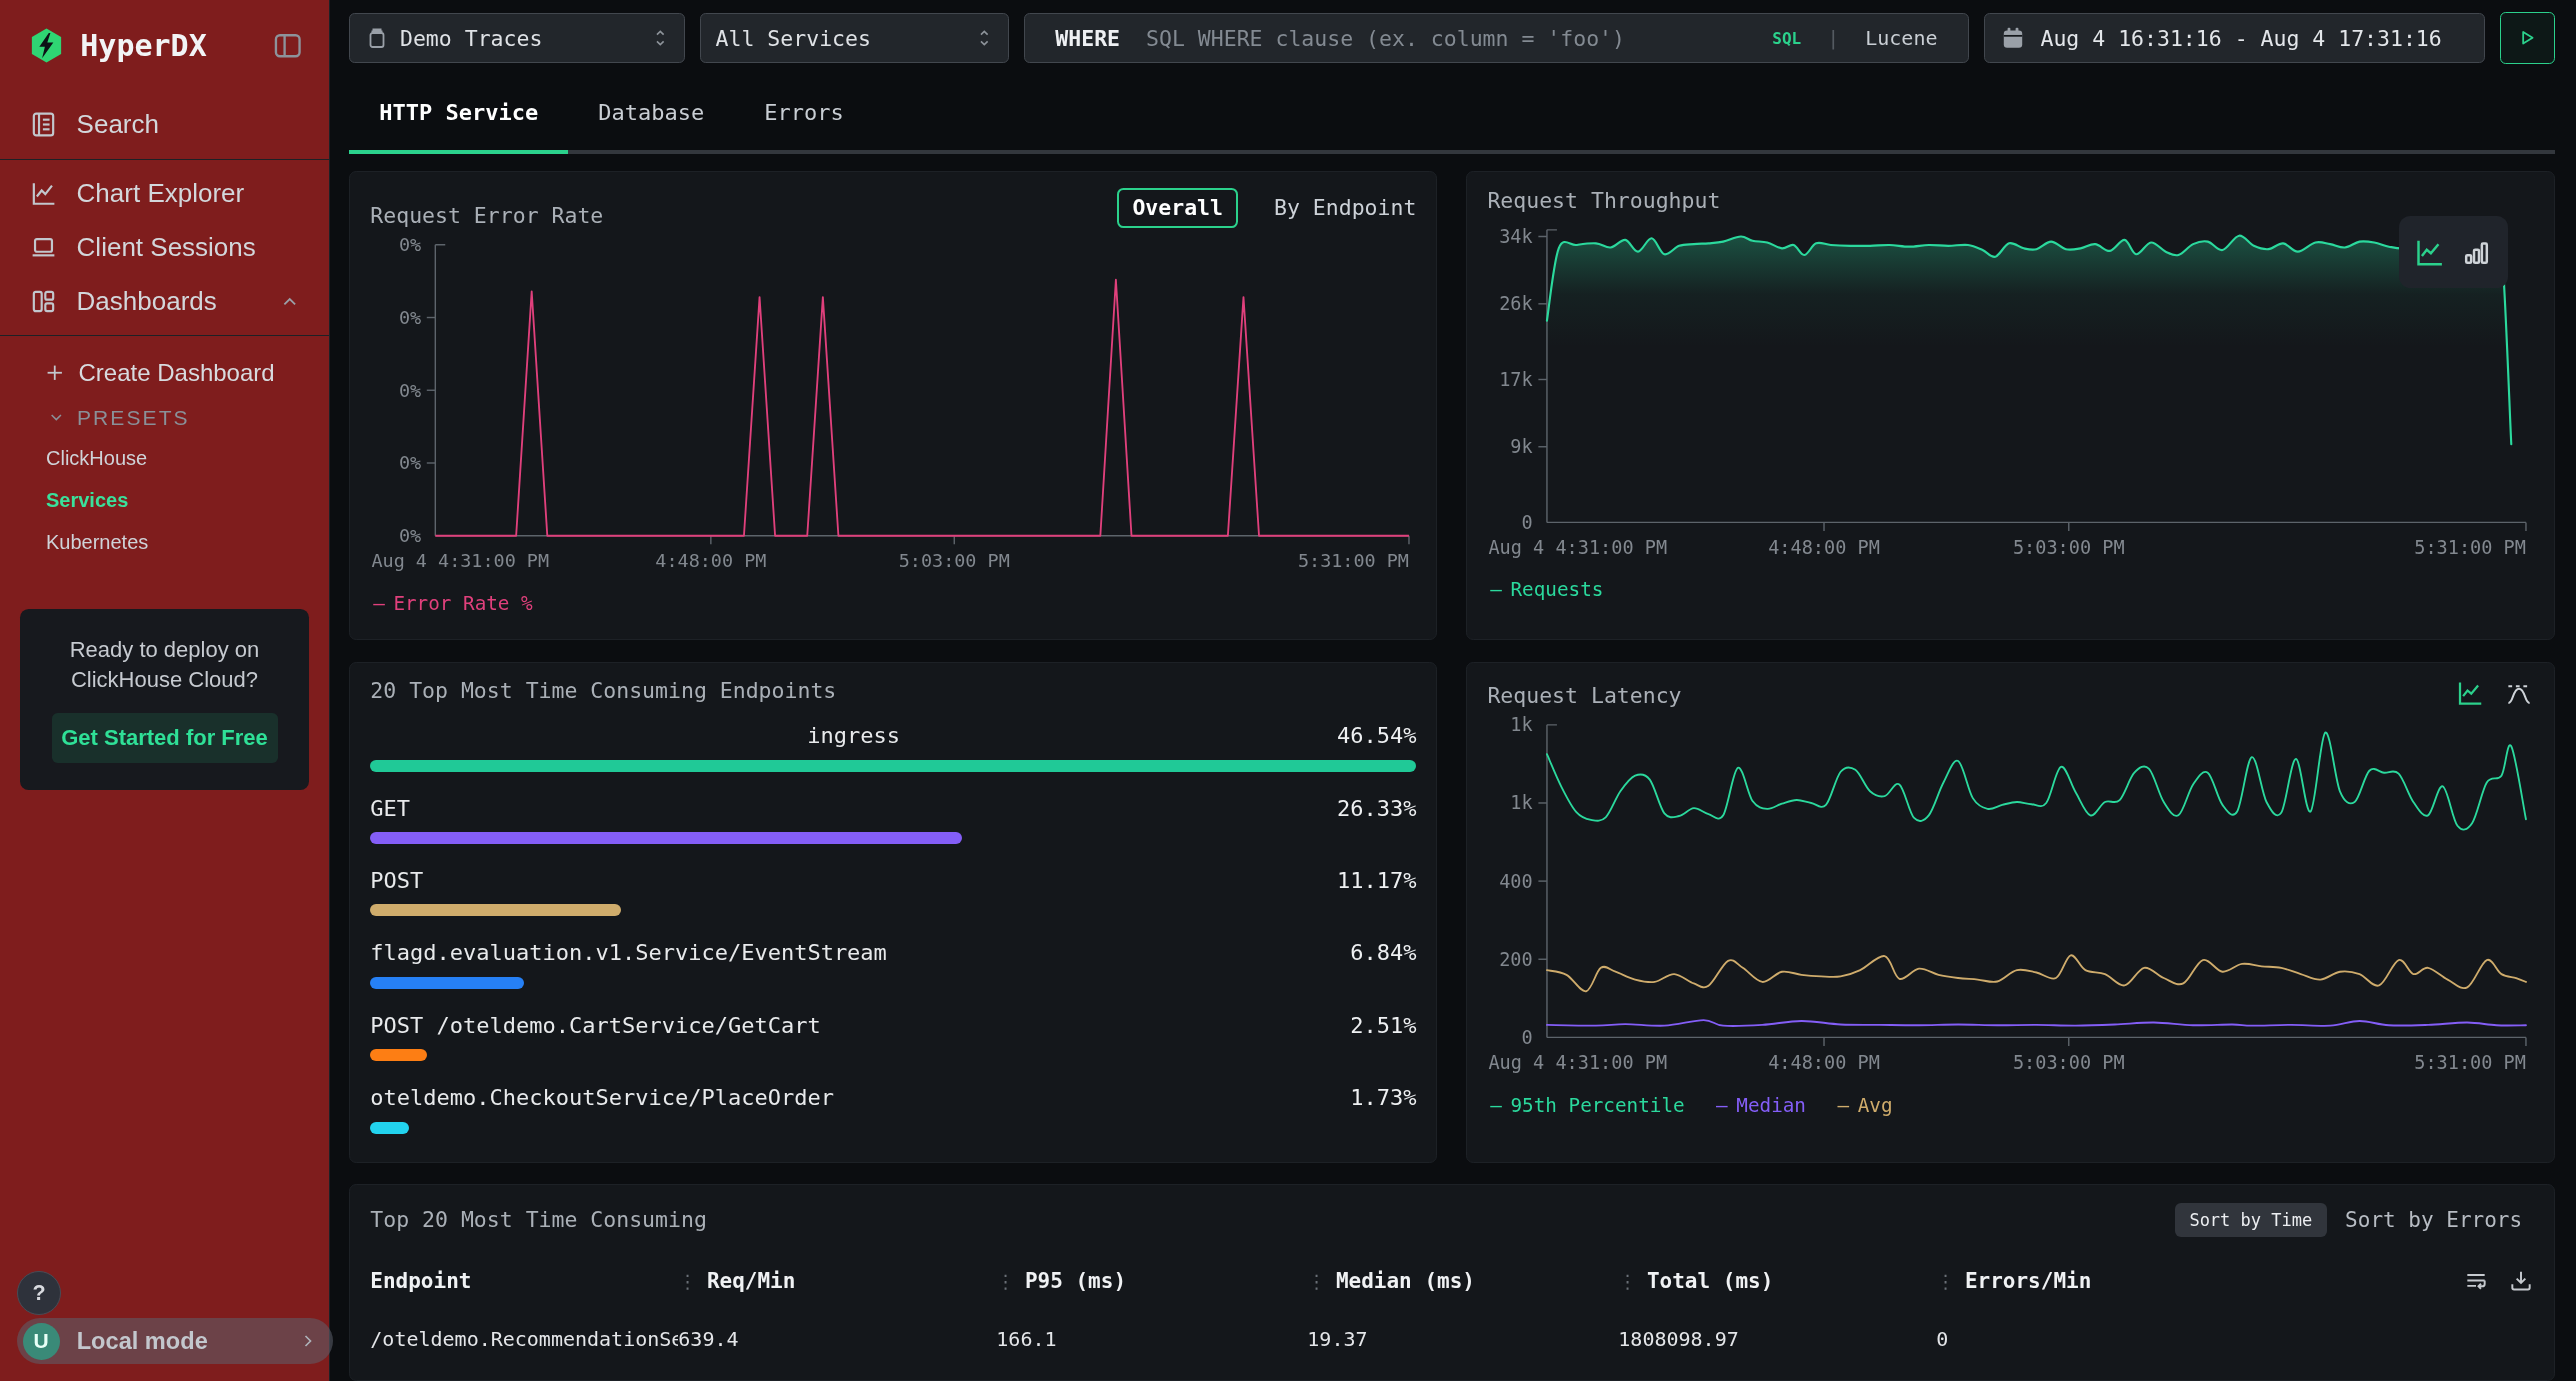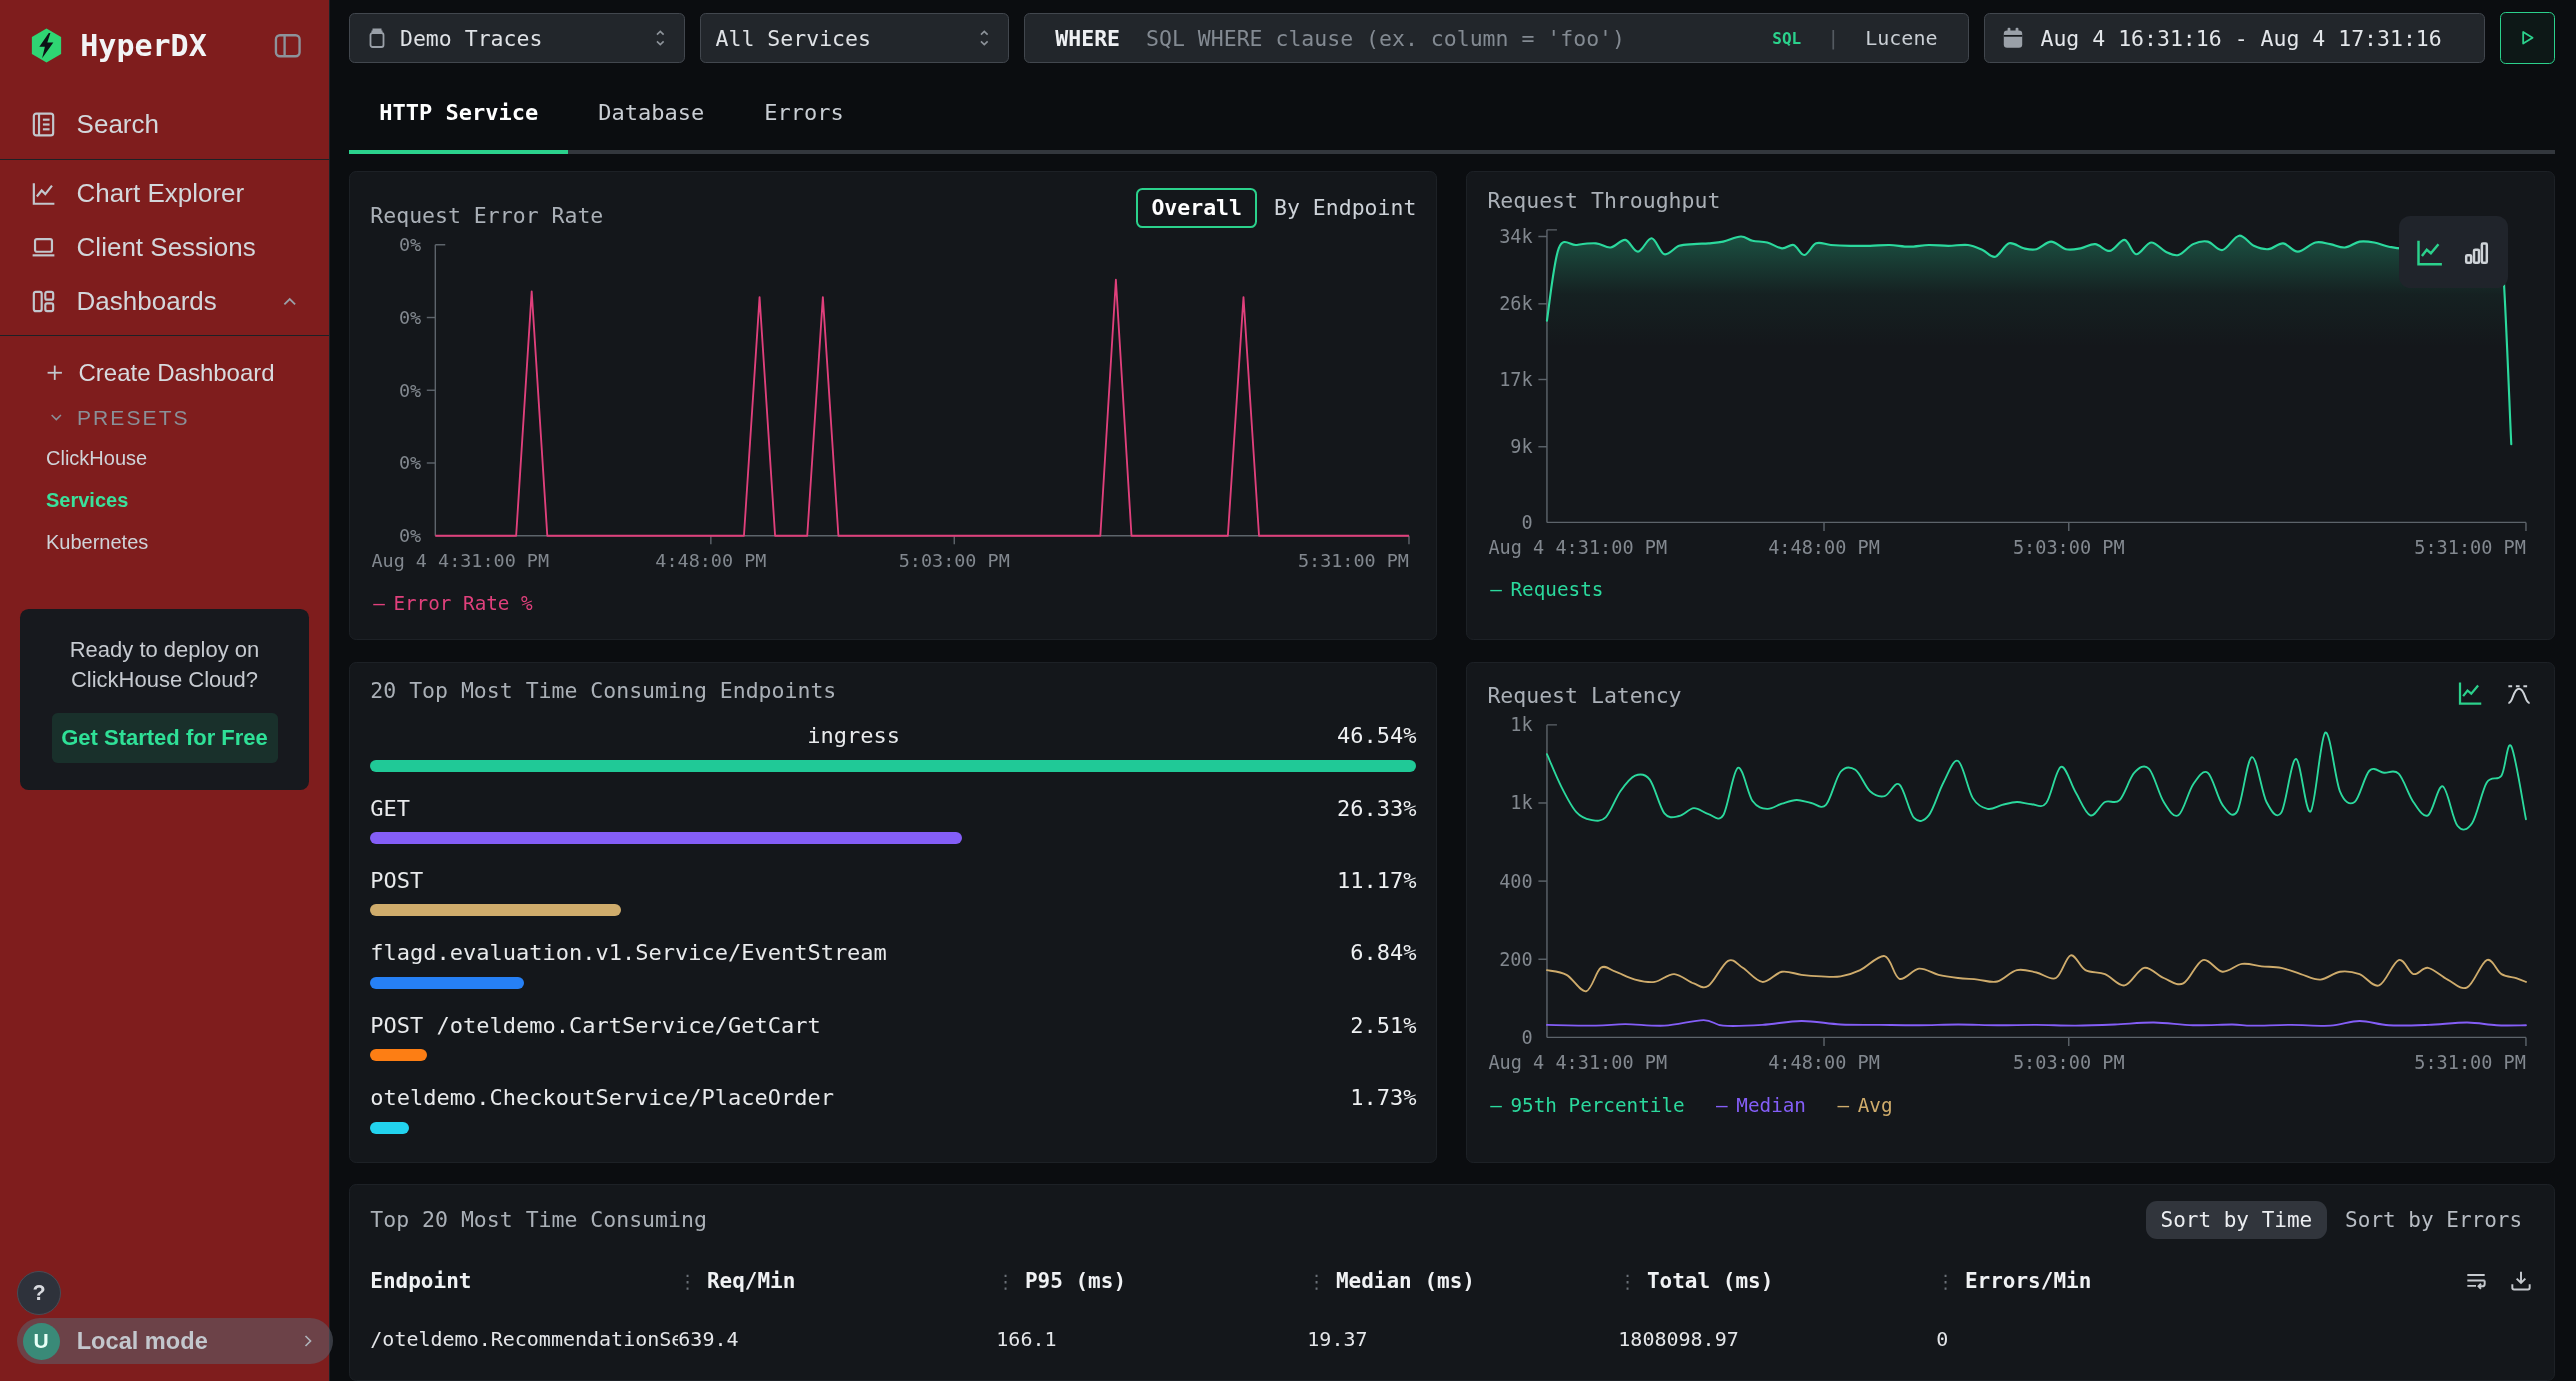--- a/index.html
+++ b/index.html
@@ -66,21 +66,21 @@
 
   .content{flex:1;min-height:0;padding:17px 21.5px 0 19.3px;display:grid;grid-template-columns:1fr 1fr;grid-template-rows:469px 501px auto;gap:21.5px 29px;overflow:hidden;}
   .panel{background:#14171b;border:0.7px solid #1d2126;border-radius:7.2px;padding:15.7px 20px;box-sizing:border-box;position:relative;overflow:hidden;}
   .panel-head{display:flex;align-items:flex-end;}
   .panel-title{font-size:21.5px;color:#aab0b7;flex:1;}
   .chart-svg{display:block;width:100%;margin-top:4.3px;}
   .tick{font-family:"DejaVu Sans Mono",monospace;font-size:26px;fill:#82888f;}
   .legend{display:flex;gap:31.5px;margin:10px 0 0 2.9px;font-size:19.3px;}
   .legend .li{display:flex;gap:8.6px;align-items:center;}
 
-  .toggle-group{display:flex;align-items:center;gap:17px;}
+  .toggle-group{display:flex;align-items:center;gap:36px;}
   .toggle-active{border:2.1px solid #2bd18c;border-radius:6.4px;padding:5.7px 13px;font-size:21.5px;font-weight:bold;color:#fff;cursor:pointer;}
   .toggle-plain{font-size:21.5px;color:#cdd2d8;cursor:pointer;}
 
   .chart-type-float{position:absolute;top:44px;right:46px;width:109px;height:72px;background:#20242b;border-radius:11.4px;display:flex;align-items:center;justify-content:center;gap:14.3px;z-index:3;}
   .cticon{width:33px;height:33px;cursor:pointer;}
   .cticon.green{color:#2bd18c;}
   .cticon.gray{color:#ced3d8;}
   .head-icons{display:flex;gap:18.6px;align-items:center;}
 
   
@@ -89,21 +89,21 @@
   .ep-row:first-child{margin-top:5.7px;text-align:center;}
   .ep-label{flex:1;font-size:22px;color:#e8eaec;white-space:nowrap;overflow:hidden;}
   .ep-val{font-size:22px;color:#eef0f2;}
   .ep-barwrap{margin-top:11.4px;height:12px;}
   .ep-bar{height:12px;border-radius:6.4px;}
 
   
   .table-panel{grid-column:1 / -1;}
   .table-head-row{display:flex;align-items:center;}
   .sort-chips{display:flex;align-items:center;gap:7.2px;}
-  .chip-active{background:#31353c;border-radius:11px;padding:7.2px 14.3px;font-size:21px;color:#eceef1;cursor:pointer;}
+  .chip-active{background:#31353c;border-radius:6px;padding:7.2px 14.3px;font-size:17px;color:#eceef1;cursor:pointer;}
   .chip-plain{padding:7.2px 11.4px;font-size:21px;color:#b7bcc3;cursor:pointer;}
   .tbl{margin-top:29px;}
   .tbl-row{display:flex;align-items:center;}
   .tbl-hcell{display:flex;align-items:center;gap:10px;font-size:21px;font-weight:bold;color:#f0f2f4;}
   .tbl-cell{font-size:20px;color:#e4e6e9;white-space:nowrap;overflow:hidden;}
   .drag-dots{color:#6a7077;font-size:18.6px;font-weight:normal;}
   .c-endpoint{width:308px;flex:none;}
   .c-num{width:311px;flex:none;}
   .c-num2{width:318px;flex:none;}
   .tbl-icons{flex:1;display:flex;justify-content:flex-end;gap:18.6px;color:#c6cacf;}

